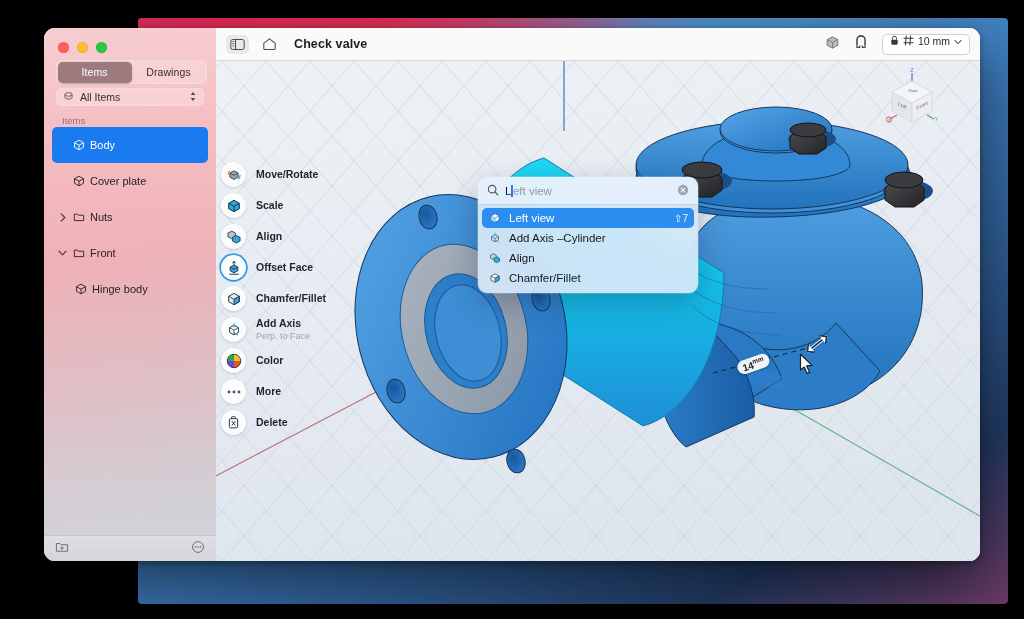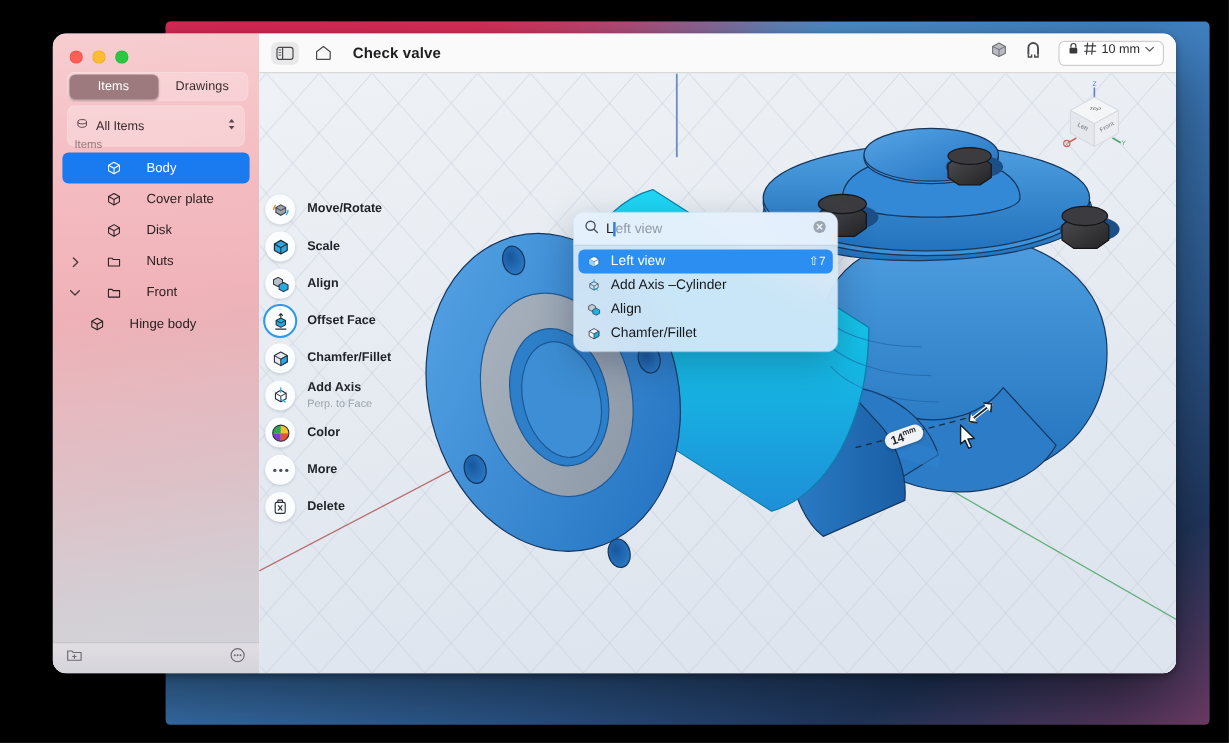--- a/index.html
+++ b/index.html
@@ -52,35 +52,35 @@
     background:rgba(255,255,255,.22);border-radius:6px;display:flex;padding:1.5px;
     box-shadow:inset 0 0 0 .5px rgba(255,255,255,.35);
   }
   .seg-btn{
     flex:1;display:flex;align-items:center;justify-content:center;
     font-size:10.5px;color:#3b2b2e;border-radius:5px;letter-spacing:.1px;
   }
   .seg-btn.active{background:rgba(120,88,92,.72);color:#fff;box-shadow:0 .5px 1.5px rgba(0,0,0,.25);}
 
   .allitems{
-    position:absolute;left:12px;top:60px;width:148px;height:34px;z-index:4;
+    position:absolute;left:12px;top:60px;width:148px;height:18px;z-index:4;
     background:rgba(255,255,255,.26);border-radius:6px;
     display:flex;align-items:center;gap:6px;padding:0 7px;box-sizing:border-box;
     font-size:10.5px;color:#3b2b2e;
     box-shadow:inset 0 0 0 .5px rgba(255,255,255,.35);
   }
   .allitems .lbl{flex:1;}
   .sect-head{
     position:absolute;left:18px;top:87px;z-index:4;
     font-size:9.5px;color:rgba(70,50,54,.58);
   }
 
   .tree{position:absolute;left:8px;top:99px;width:156px;z-index:4;}
   .row{
-    height:26px;display:flex;align-items:center;gap:21px;border-radius:5px;
+    height:36px;display:flex;align-items:center;gap:5px;border-radius:5px;
     padding:0 6px;box-sizing:border-box;font-size:11px;color:#2b2023;position:relative;
   }
   .row.sel{background:#1a7af0;color:#fff;}
   .row.dim{color:rgba(60,44,48,.42);}
   .row .tw{width:9px;height:9px;display:flex;align-items:center;justify-content:center;flex:0 0 9px;}
   .row .ic{width:13px;height:13px;flex:0 0 13px;display:flex;align-items:center;justify-content:center;}
   .row .txt{white-space:nowrap;overflow:hidden;text-overflow:ellipsis;}
   .row .eye{margin-left:auto;width:12px;height:12px;opacity:.45;}
   .ind0{padding-left:6px;} .ind2{padding-left:22px;}
 
@@ -224,30 +224,20 @@
           <span class="tw"></span>
           <span class="ic">
             <svg width="12" height="12" viewBox="0 0 16 16">
                 <path d="M8 1.6 14 5v6L8 14.4 2 11V5z" fill="none" stroke="#2b2023" stroke-width="1.2" stroke-linejoin="round"></path>
                 <path d="M2 5l6 3.3L14 5M8 8.3v6.1" fill="none" stroke="#2b2023" stroke-width="1.2"></path>
               </svg>
           </span>
           <span class="txt">Cover plate</span>
         </div>
 
-        <div class="row ind0">
-          <span class="tw"></span>
-          <span class="ic">
-            <svg width="12" height="12" viewBox="0 0 16 16">
-                <path d="M8 1.6 14 5v6L8 14.4 2 11V5z" fill="none" stroke="#2b2023" stroke-width="1.2" stroke-linejoin="round"></path>
-                <path d="M2 5l6 3.3L14 5M8 8.3v6.1" fill="none" stroke="#2b2023" stroke-width="1.2"></path>
-              </svg>
-          </span>
-          <span class="txt">Disk</span>
-        </div>
 
         <div class="row ind0">
           <span class="tw">
             <svg width="6" height="9" viewBox="0 0 6 10">
                 <path d="M1 1l4 4-4 4" fill="none" stroke="#4a3a3e" stroke-width="1.3" stroke-linecap="round" stroke-linejoin="round"></path>
               </svg>
           </span>
           <span class="ic">
             <svg width="12" height="12" viewBox="0 0 16 16">
                 <path d="M1.8 4.2h4l1.2 1.4h7.2v7.2H1.8z" fill="none" stroke="#2b2023" stroke-width="1.2" stroke-linejoin="round"></path>

